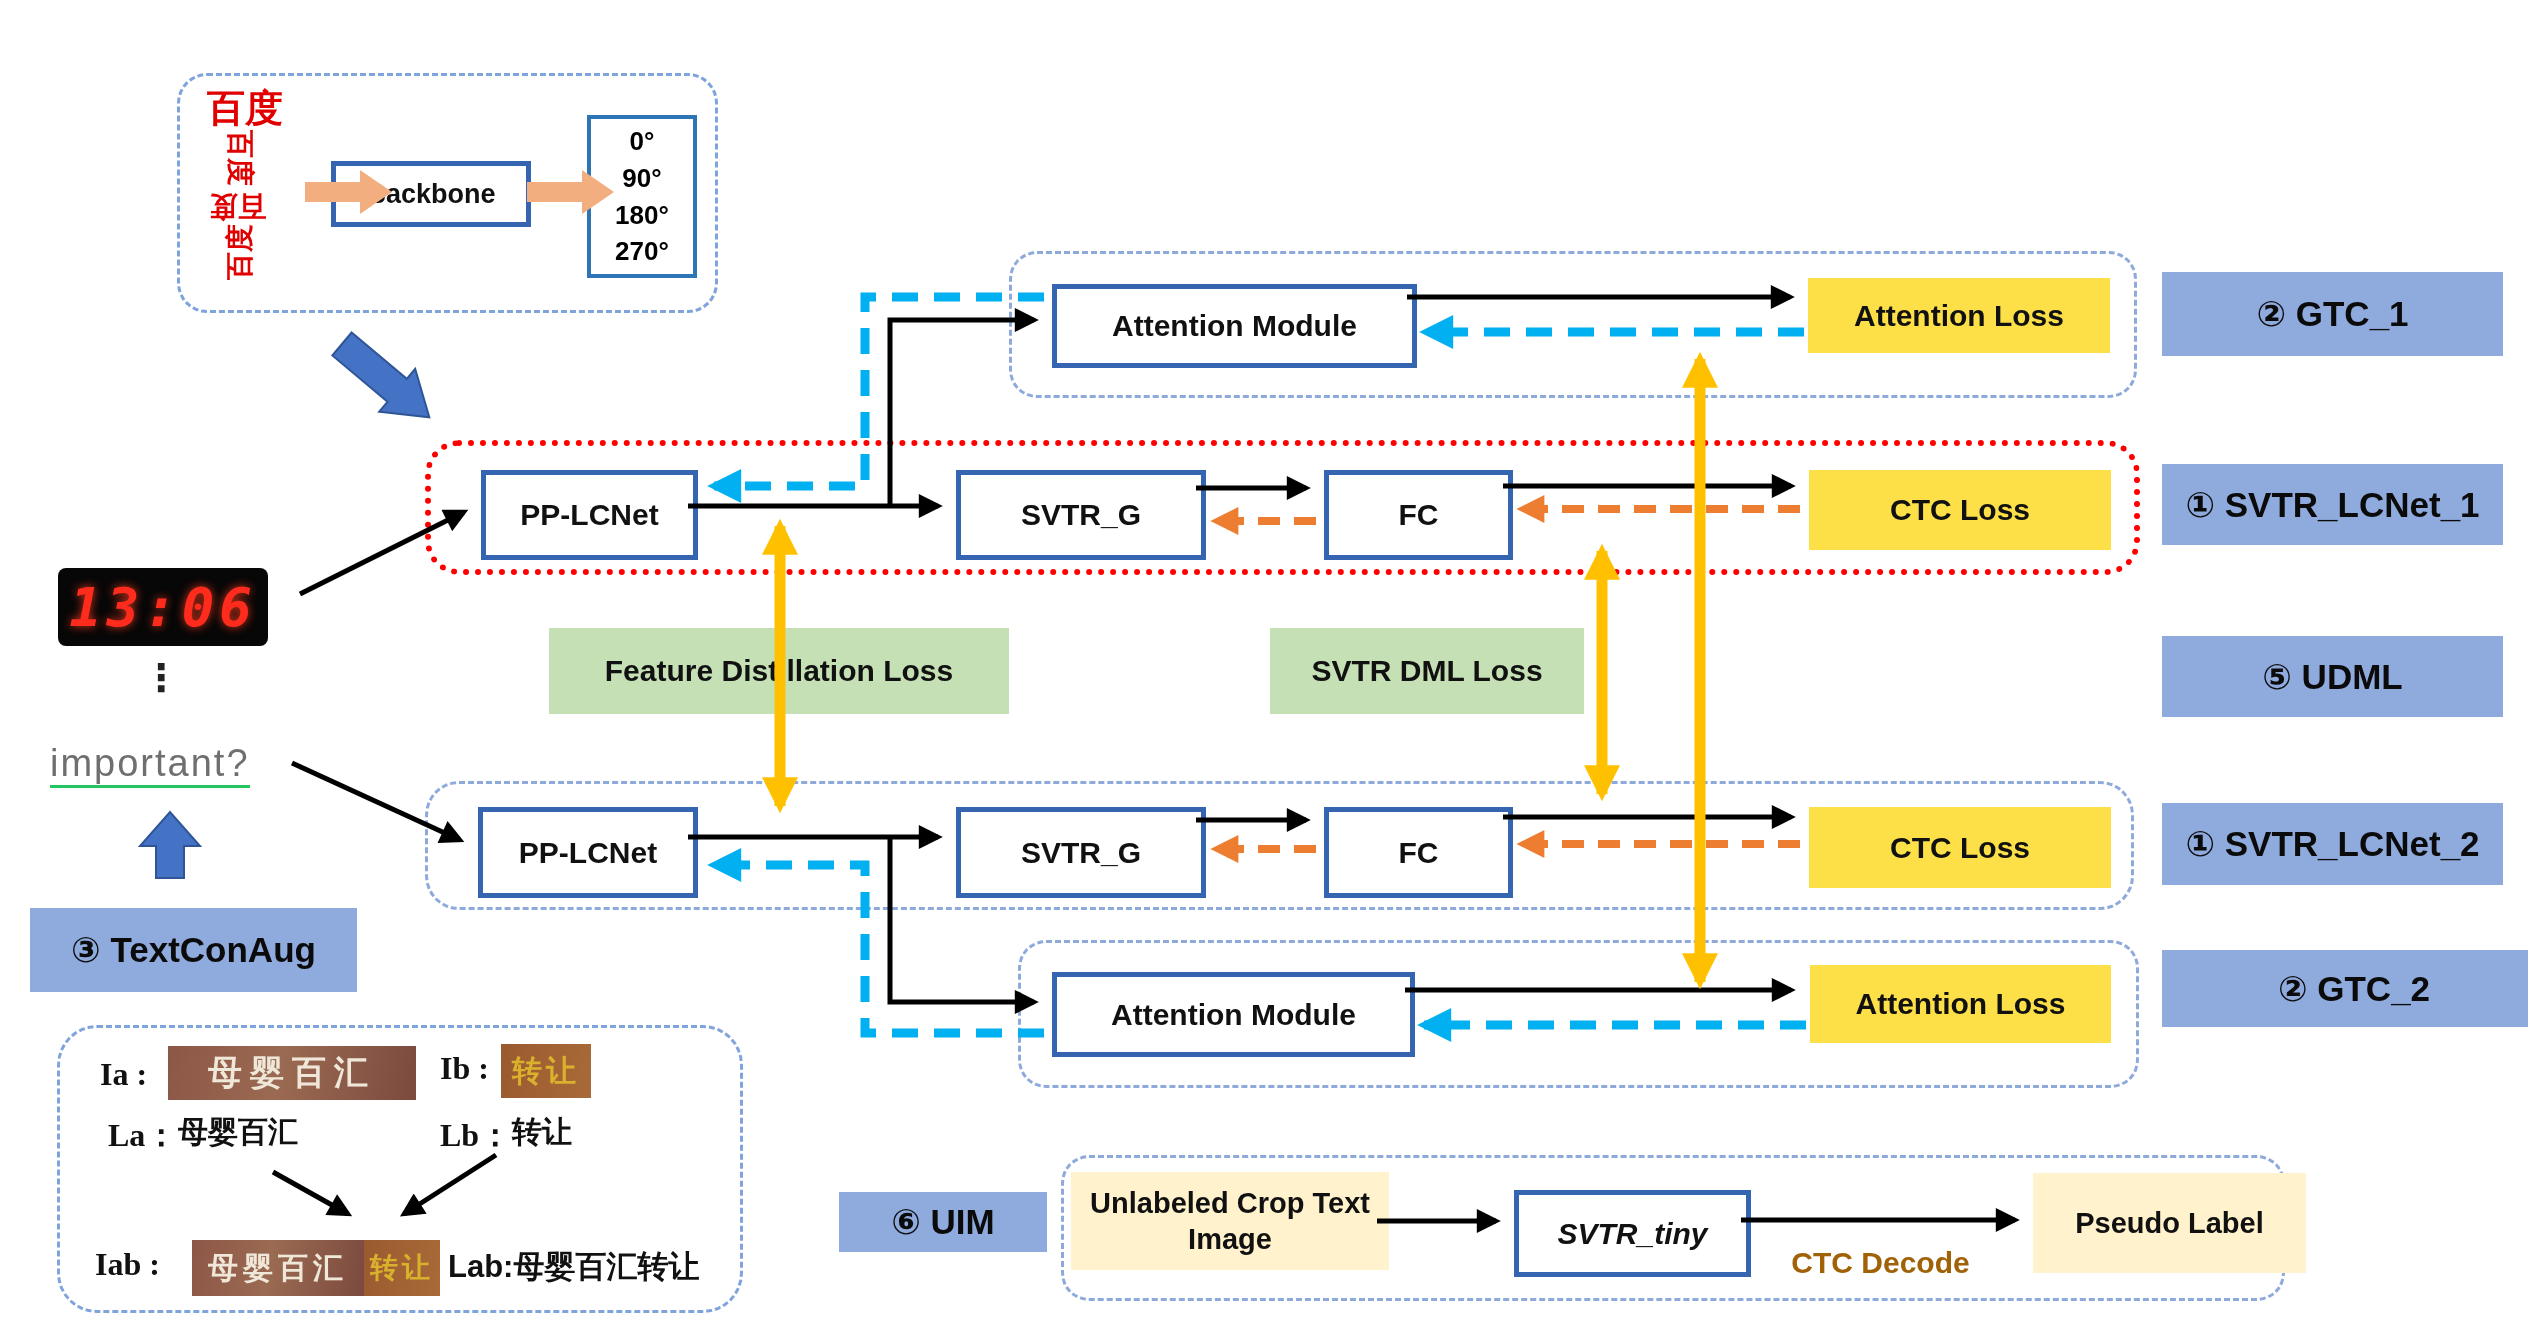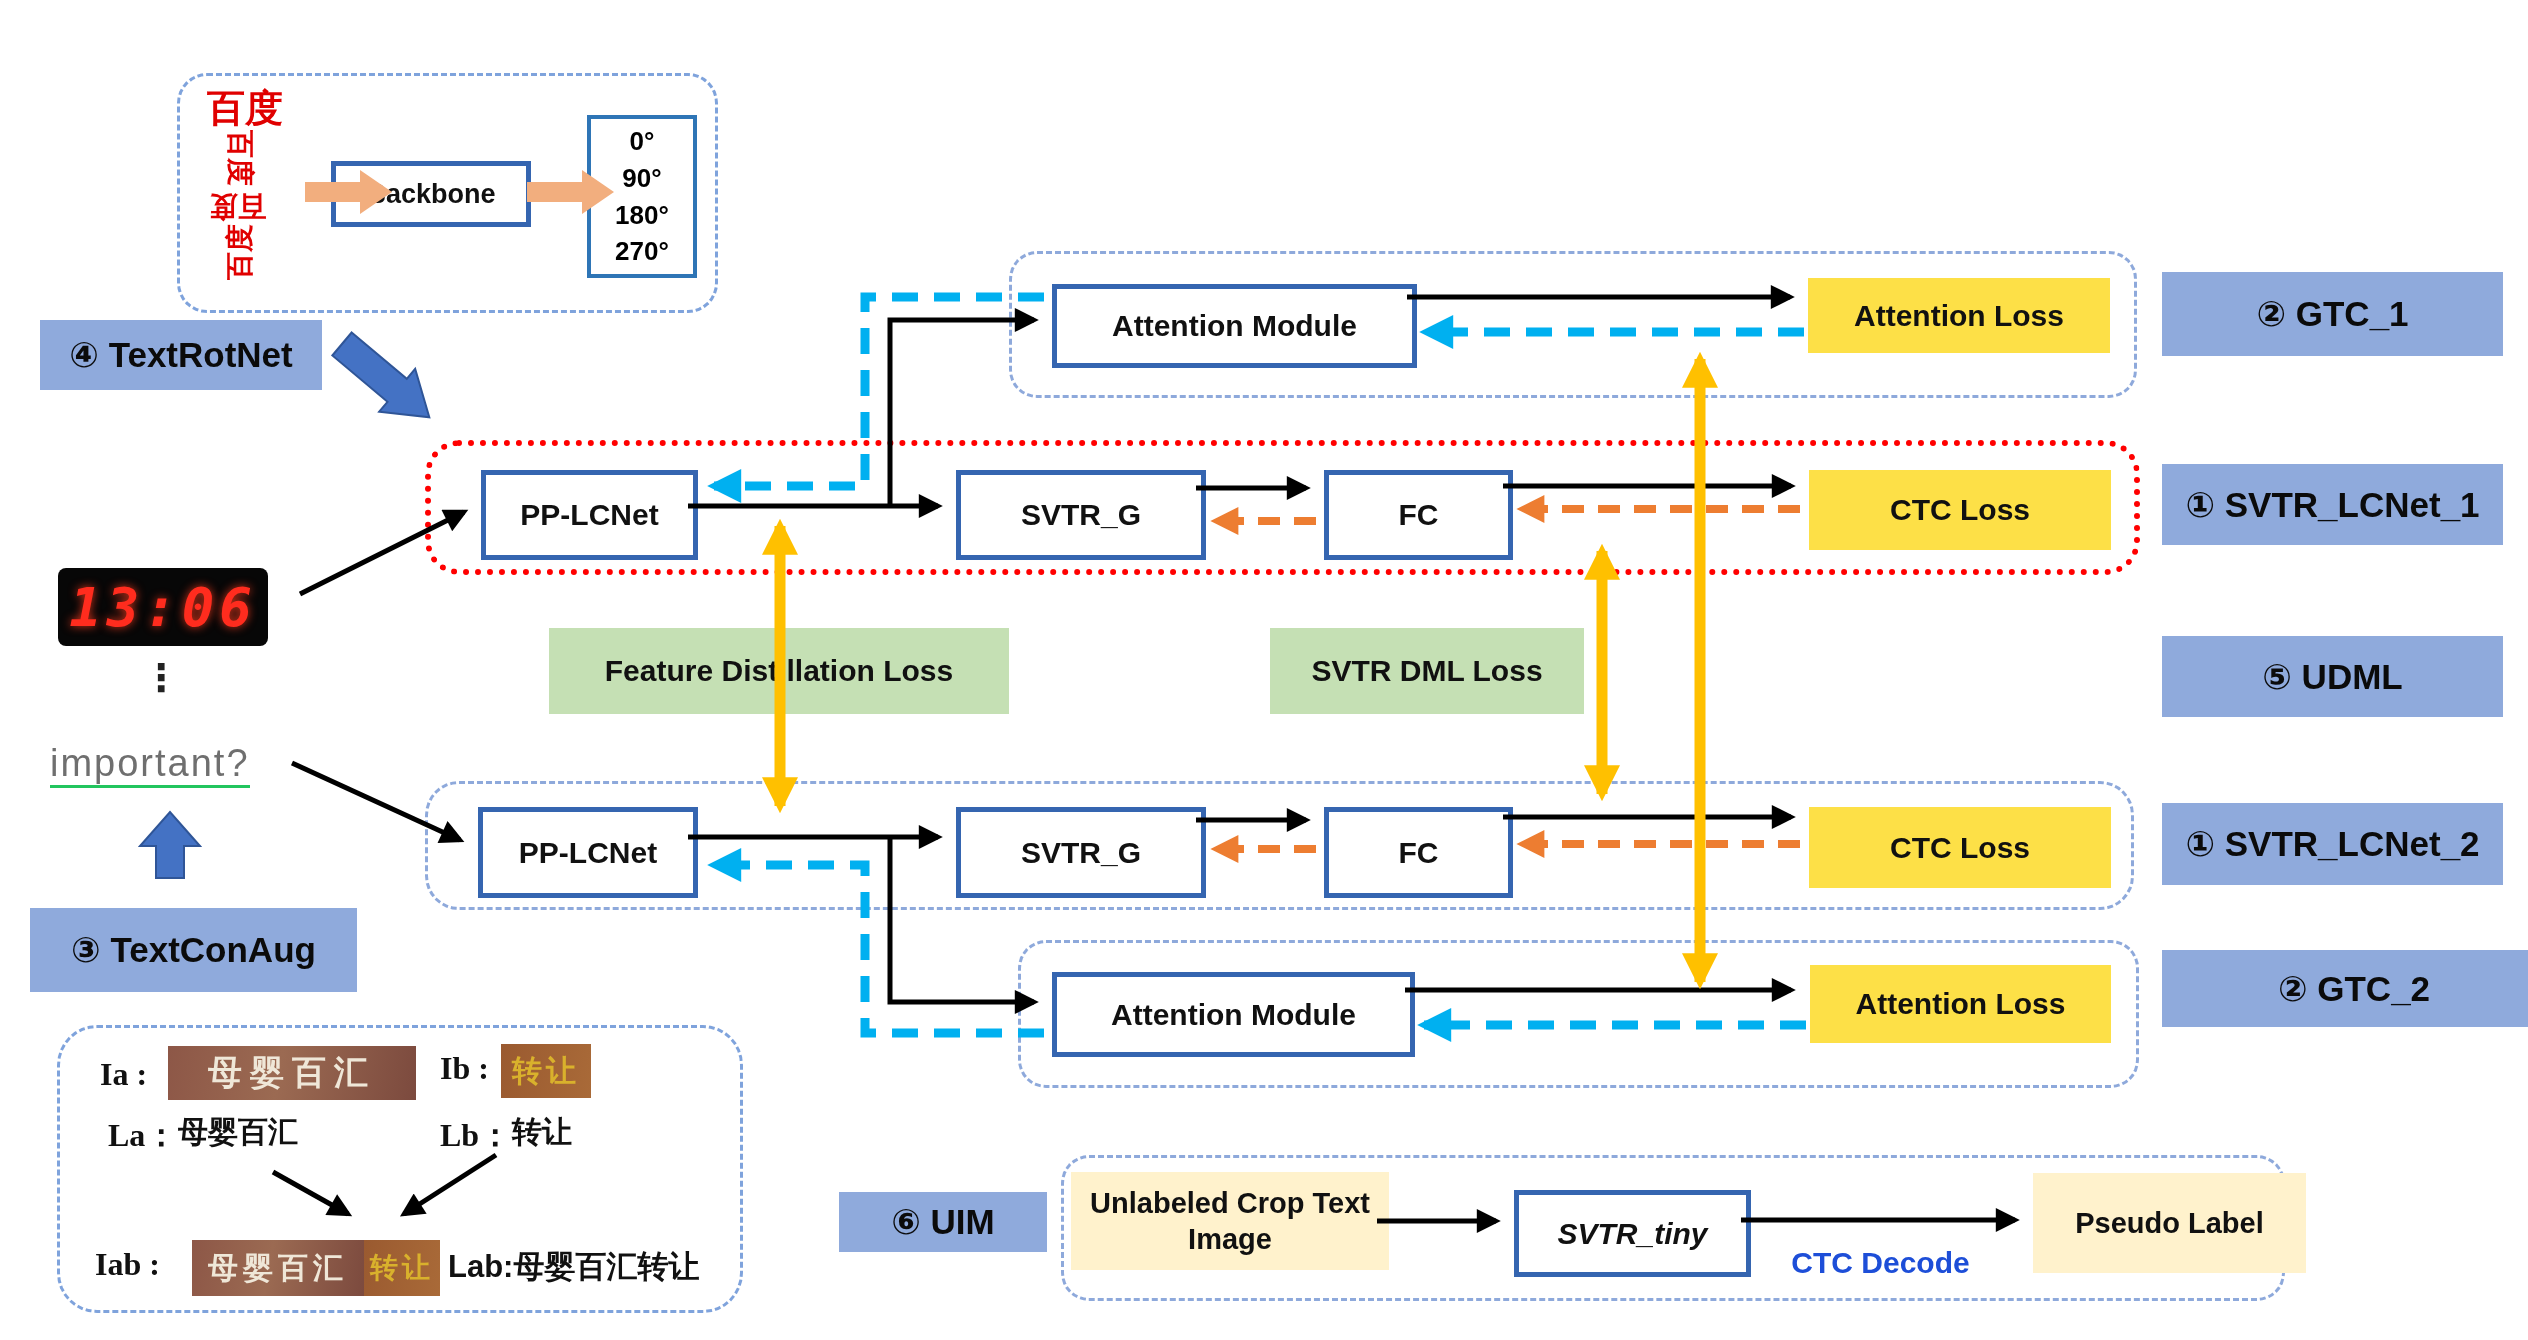--- a/index.html
+++ b/index.html
@@ -42,21 +42,20 @@
   <div class="abs redtxt flexc" style="left:185px;top:230px;width:110px;height:44px;font-size:28px;transform:rotate(270deg);">百度</div>
 
   <div class="abs bluebox flexc boxlayer" style="left:331px;top:161px;width:190px;height:56px;font-size:27px;">Backbone</div>
 
   <div class="abs flexc boxlayer" style="left:587px;top:115px;width:102px;height:155px;border:4px solid #2E75B6;background:#fff;
        font-weight:700;font-size:26px;line-height:1.42;white-space:pre-line;">0°
 90°
 180°
 270°</div>
 
-  <div class="abs tag flexc boxlayer" style="left:40px;top:320px;width:282px;height:70px;">④ TextRotNet</div>
 
   <div class="abs clock flexc boxlayer" style="left:58px;top:568px;width:210px;height:78px;">13:06</div>
   <div class="abs dots flexc" style="left:146px;top:650px;width:30px;height:56px;">⋮</div>
 
   <div class="abs important" style="left:50px;top:742px;">important?</div>
 
   <div class="abs tag flexc boxlayer" style="left:30px;top:908px;width:327px;height:84px;">③ TextConAug</div>
 
   <div class="abs group-lt boxlayer" style="left:57px;top:1025px;width:680px;height:282px;border-radius:40px;"></div>
 
@@ -104,21 +103,21 @@
 
   <div class="abs group boxlayer" style="left:1018px;top:940px;width:1115px;height:142px;"></div>
   <div class="abs bluebox flexc boxlayer" style="left:1052px;top:972px;width:353px;height:75px;">Attention Module</div>
   <div class="abs salmon flexc boxlayer" style="left:1810px;top:965px;width:301px;height:78px;">Attention Loss</div>
   <div class="abs tag flexc boxlayer" style="left:2162px;top:950px;width:384px;height:77px;">② GTC_2</div>
 
   <div class="abs tag flexc boxlayer" style="left:839px;top:1192px;width:208px;height:60px;">⑥ UIM</div>
   <div class="abs group boxlayer" style="left:1061px;top:1155px;width:1218px;height:140px;"></div>
   <div class="abs cream flexc boxlayer" style="left:1071px;top:1172px;width:306px;height:98px;padding:0 6px;">Unlabeled Crop Text Image</div>
   <div class="abs bluebox flexc boxlayer" style="left:1514px;top:1190px;width:227px;height:77px;font-style:italic;">SVTR_tiny</div>
-  <div class="abs flexc" style="left:1768px;top:1243px;width:225px;height:40px;font-weight:700;font-size:30px;color:#1d4ed8;">CTC Decode</div>
+  <div class="abs flexc" style="left:1768px;top:1243px;width:225px;height:40px;font-weight:700;font-size:30px;color:#a16207;">CTC Decode</div>
   <div class="abs cream flexc boxlayer" style="left:2033px;top:1173px;width:217px;height:100px;padding:0 28px;">Pseudo Label</div>
 
   <svg class="svglayer" width="2528" height="1340" viewBox="0 0 2528 1340">
     <defs>
       <marker id="mB" viewBox="0 0 10 10" refX="8" refY="5" markerWidth="26" markerHeight="24" markerUnits="userSpaceOnUse" orient="auto-start-reverse">
         <path d="M0,0 L10,5 L0,10 z" fill="#000"></path>
       </marker>
       <marker id="mC" viewBox="0 0 10 10" refX="8" refY="5" markerWidth="36" markerHeight="34" markerUnits="userSpaceOnUse" orient="auto-start-reverse">
         <path d="M0,0 L10,5 L0,10 z" fill="#00B0F0"></path>
       </marker>

